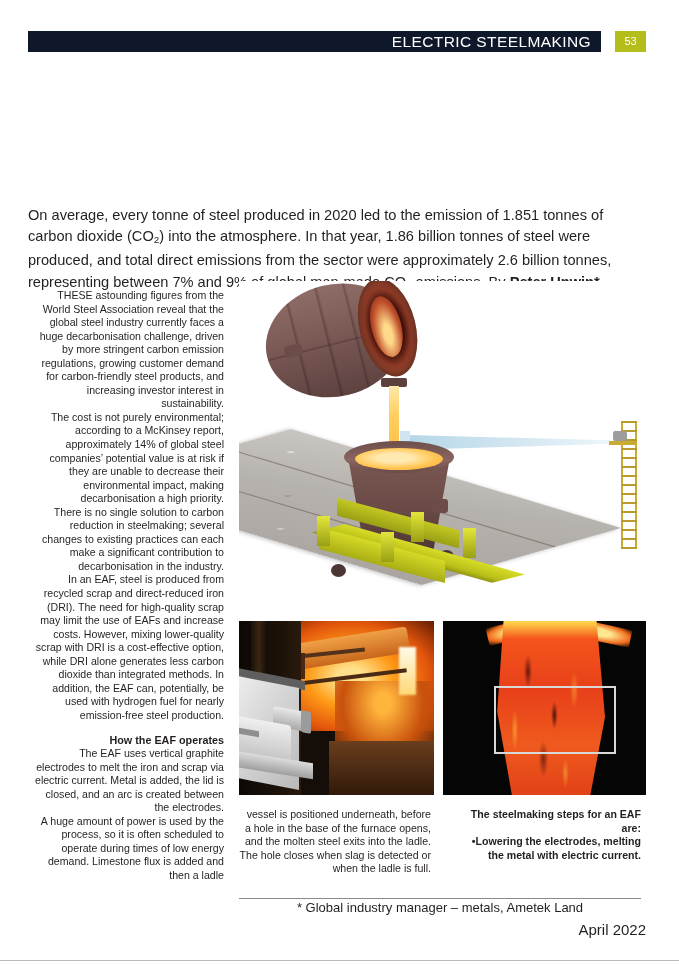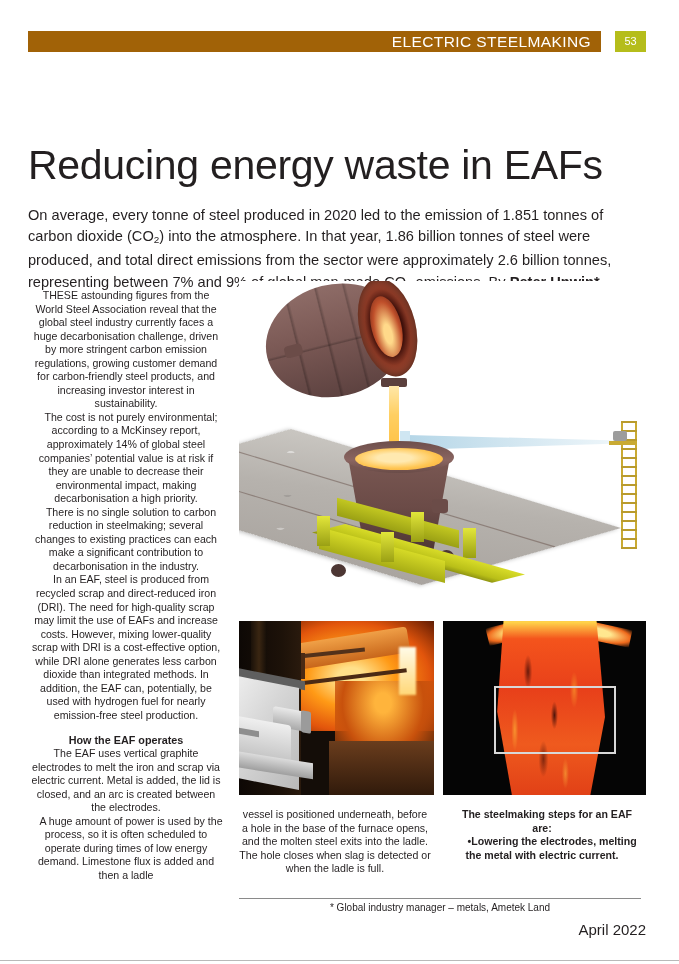--- a/index.html
+++ b/index.html
@@ -9,21 +9,21 @@
     font-family:"Liberation Sans", sans-serif;
     color:#231f20;
     position:relative;
     overflow:hidden;
   }
   .page{position:absolute;inset:0;}
 
   
   .runhead{
     position:absolute;left:28px;top:31px;width:573px;height:21px;
-    background:#a16207;
+    background:#0f172a;
   }
   .runhead-title{
     position:absolute;right:10px;top:2px;
     color:#ffffff;font-size:15.5px;letter-spacing:.4px;
     font-family:"Liberation Sans", sans-serif;
     font-weight:400;white-space:nowrap;
   }
   .folio{
     position:absolute;left:615px;top:31px;width:31px;height:21px;
     background:#b5bd1b;color:#ffffff;
@@ -43,42 +43,42 @@
     position:absolute;left:28px;top:190px;width:612px;
     font-size:14.6px;line-height:21.2px;color:#231f20;
   }
   .standfirst b{font-weight:700;}
   sub{font-size:.68em;vertical-align:-0.25em;}
 
   
   .col{
     position:absolute;
     font-size:10.6px;line-height:13.55px;color:#231f20;
-    text-align:center;
+    text-align:right;
   }
   .col p{margin:0;}
   .col p.ind{text-indent:10px;}
   .col h3{
     margin:11px 0 0 0;font-size:10.8px;line-height:13.6px;font-weight:700;
   }
   .col p.bullet{text-indent:10px;}
   .bdot{display:inline-block;width:14px;}
 
   #col1{left:28px;top:289px;width:196px;}
   #col2{left:239px;top:808px;width:192px;}
   #col3{left:443px;top:808px;width:198px;font-weight:bold;}
 
   
   .fn-rule{
     position:absolute;left:239px;top:898px;width:402px;height:1px;
     background:#8a8a8a;
   }
   .footnote{
     position:absolute;left:239px;top:902px;width:402px;
-    font-size:10px;line-height:12px;text-align:center;color:#231f20;
+    font-size:13px;line-height:12px;text-align:center;color:#231f20;
   }
 
   
   .footer-left{
     position:absolute;left:28px;top:968px;font-size:12px;color:#231f20;text-align:center;
   }
   .footer-right{
     position:absolute;right:33px;top:921px;font-size:15px;color:#231f20;
   }
   .footer-rule{
@@ -365,21 +365,20 @@
 </head>
 <body>
 
 <div class="page">
 
   <div class="runhead">
     <span class="runhead-title">ELECTRIC STEELMAKING</span>
   </div>
   <div class="folio">53</div>
 
-  <h1 class="headline">Reducing energy waste in EAFs</h1>
 
   <p class="standfirst"><span>On average, every tonne of steel produced in 2020 led to the emission of 1.851 tonnes of carbon dioxide (CO</span><sub>2</sub><span>) into the atmosphere. In that year, 1.86 billion tonnes of steel were produced, and total direct emissions from the sector were approximately 2.6 billion tonnes, representing between 7% and 9% of global man-made CO</span><sub>2</sub><span> emissions. By </span><b>Peter Unwin*</b></p>
 
   <div class="col" id="col1">
     <p>THESE astounding figures from the World Steel Association reveal that the global steel industry currently faces a huge decarbonisation challenge, driven by more stringent carbon emission regulations, growing customer demand for carbon-friendly steel products, and increasing investor interest in sustainability.</p>
     <p class="ind">The cost is not purely environmental; according to a McKinsey report, approximately 14% of global steel companies’ potential value is at risk if they are unable to decrease their environmental impact, making decarbonisation a high priority.</p>
     <p class="ind">There is no single solution to carbon reduction in steelmaking; several changes to existing practices can each make a significant contribution to decarbonisation in the industry.</p>
     <p class="ind">In an EAF, steel is produced from recycled scrap and direct-reduced iron (DRI). The need for high-quality scrap may limit the use of EAFs and increase costs. However, mixing lower-quality scrap with DRI is a cost-effective option, while DRI alone generates less carbon dioxide than integrated methods. In addition, the EAF can, potentially, be used with hydrogen fuel for nearly emission-free steel production.</p>
     <h3>How the EAF operates</h3>
     <p>The EAF uses vertical graphite electrodes to melt the iron and scrap via electric current. Metal is added, the lid is closed, and an arc is created between the electrodes.</p>

